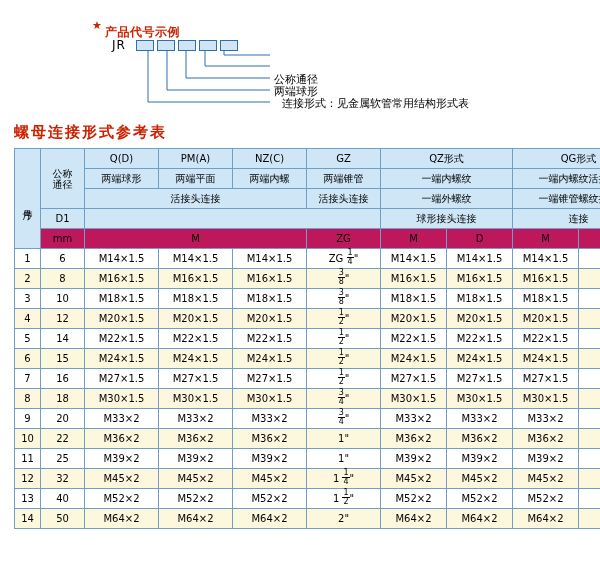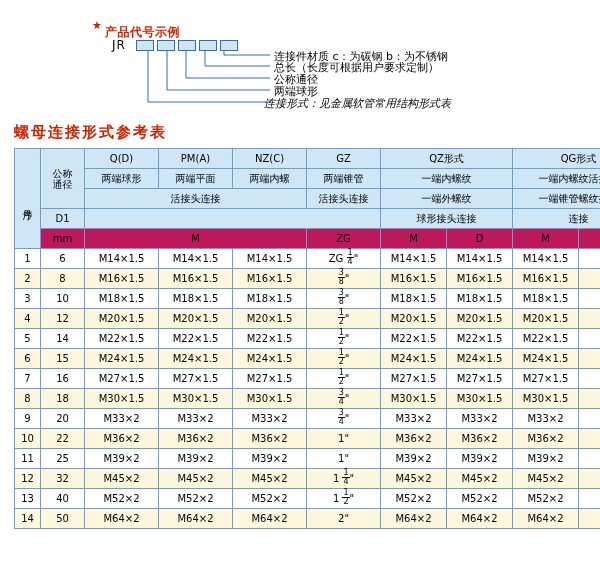--- a/index.html
+++ b/index.html
@@ -106,25 +106,23 @@
     <g stroke="#2f6fb0" stroke-width="1" fill="none">
 
       <path d="M224,50 L224,55 L270,55"></path>
       <path d="M205,50 L205,66 L270,66"></path>
       <path d="M186,50 L186,78 L270,78"></path>
       <path d="M167,50 L167,90 L270,90"></path>
       <path d="M148,50 L148,102 L270,102"></path>
     </g>
   </svg>
 
-  <span class="leg-item" style="left:274px;top:49px;">连接件材质   c：为碳钢  b：为不锈钢</span>
-  <span class="leg-item" style="left:274px;top:60px;">总长（长度可根据用户要求定制）</span>
   <span class="leg-item" style="left:274px;top:72px;">公称通径</span>
   <span class="leg-item" style="left:274px;top:84px;">两端球形</span>
-  <span class="leg-item" style="left:264px;top:96px;font-style:italic;">连接形式：见金属软管常用结构形式表</span>
+  <span class="leg-item" style="left:282px;top:96px;">连接形式：见金属软管常用结构形式表</span>
 </div>
 
 <div class="sec-title">螺母连接形式参考表</div>
 
 <table class="main">
   <colgroup>
     <col class="seq">
       <col class="dn">
       <col class="c3">
       <col class="c4">

